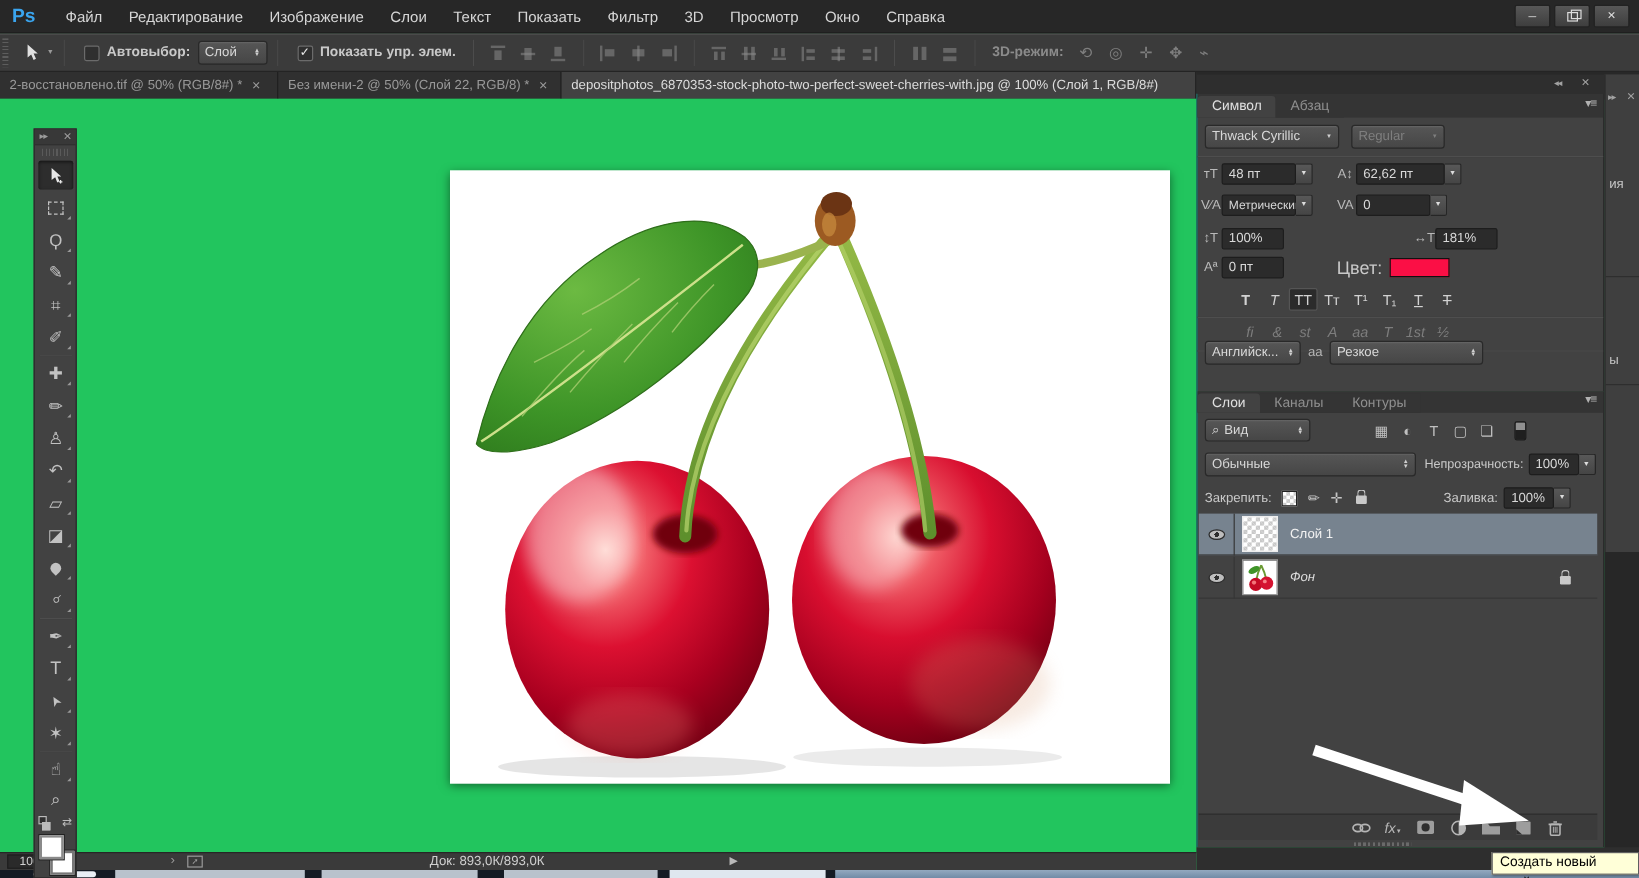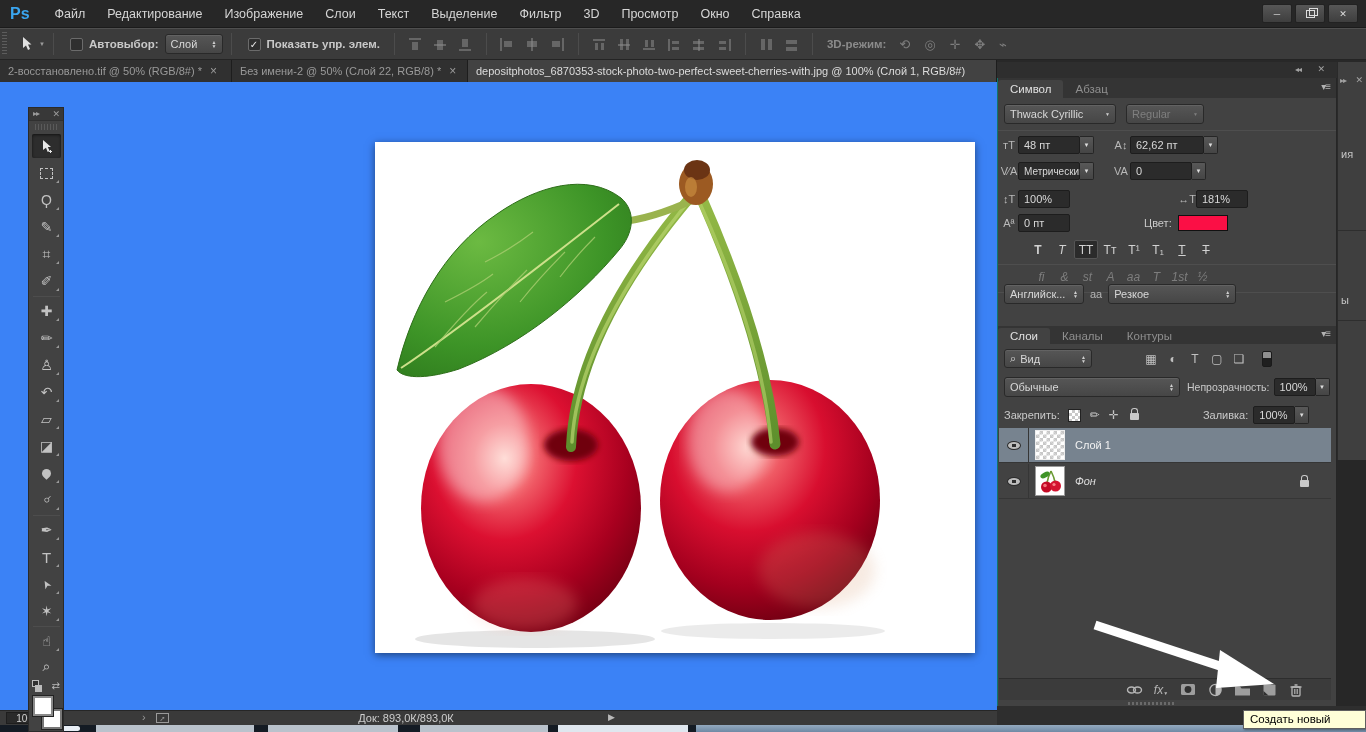--- a/index.html
+++ b/index.html
@@ -1,18 +1,18 @@
 <!DOCTYPE html>
 <html><head>
 <meta charset="utf-8">
 <style>
   *{margin:0;padding:0;box-sizing:border-box;}
   html,body{width:1366px;height:732px;overflow:hidden;background:#1a1a1a;}
   body{font-family:"Liberation Sans","DejaVu Sans",sans-serif;-webkit-font-smoothing:antialiased;}
-  #app{position:relative;width:1366px;height:732px;background:#3b82f6;overflow:hidden;padding-left:32px;}
+  #app{position:relative;width:1366px;height:732px;background:#22c55e;overflow:hidden;padding-left:32px;}
   .abs{position:absolute;}
 
   
   .menubar{left:0;top:0;width:1366px;height:28px;background:#272727;border-bottom:1px solid #1b1b1b;display:flex;align-items:center;}
   .ps-logo{color:#3aa5ef;font-weight:bold;font-size:16px;margin:0 14px 0 10px;letter-spacing:0;}
   .menu-item{color:#d6d6d6;font-size:12.5px;padding:0 11px;line-height:28px;cursor:default;}
   .win-btns{position:absolute;right:8px;top:4px;display:flex;gap:3px;}
   .win-btn{width:30px;height:19px;background:linear-gradient(#575757,#3e3e3e);border:1px solid #222;border-radius:2px;color:#ddd;font-size:9px;display:flex;align-items:center;justify-content:center;}
   .restore-glyph{width:9px;height:8px;border:1px solid #ddd;position:relative;background:#4a4a4a;}
   .restore-glyph span{position:absolute;left:2px;top:-3px;width:9px;height:8px;border:1px solid #ddd;}
@@ -112,21 +112,21 @@
 
 <div id="app">
 
   <div class="abs menubar">
     <span class="ps-logo">Ps</span>
     <span class="menu-item">Файл</span>
     <span class="menu-item">Редактирование</span>
     <span class="menu-item">Изображение</span>
     <span class="menu-item">Слои</span>
     <span class="menu-item">Текст</span>
-    <span class="menu-item">Выделение</span>
+    <span class="menu-item">Показать</span>
     <span class="menu-item">Фильтр</span>
     <span class="menu-item">3D</span>
     <span class="menu-item">Просмотр</span>
     <span class="menu-item">Окно</span>
     <span class="menu-item">Справка</span>
     <div class="win-btns">
       <div class="win-btn">─</div>
       <div class="win-btn">
           <span class="restore-glyph">
             <span></span>
@@ -468,21 +468,21 @@
       <span class="cicon" style="margin-left:108px">↔T</span>
       <div class="well" style="width:52px">
           <span>181%</span>
         </div>
     </div>
     <div class="crow" style="left:2px;top:136px">
       <span class="cicon">Aª</span>
       <div class="well" style="width:52px">
           <span>0 пт</span>
         </div>
-      <span style="color:#c9c9c9;font-size:11px;margin-left:74px">Цвет:</span>
+      <span style="color:#c9c9c9;font-size:15px;margin-left:44px">Цвет:</span>
       <span class="color-swatch" style="margin-left:6px;background:#fb0f45"></span>
     </div>
     <div class="crow" style="left:28px;top:162px">
       <span class="tstyle" style="font-weight:bold">T</span>
       <span class="tstyle" style="font-style:italic">T</span>
       <span class="tstyle active">TT</span>
       <span class="tstyle">Tт</span>
       <span class="tstyle">T¹</span>
       <span class="tstyle">T₁</span>
       <span class="tstyle" style="text-decoration:underline">T</span>

